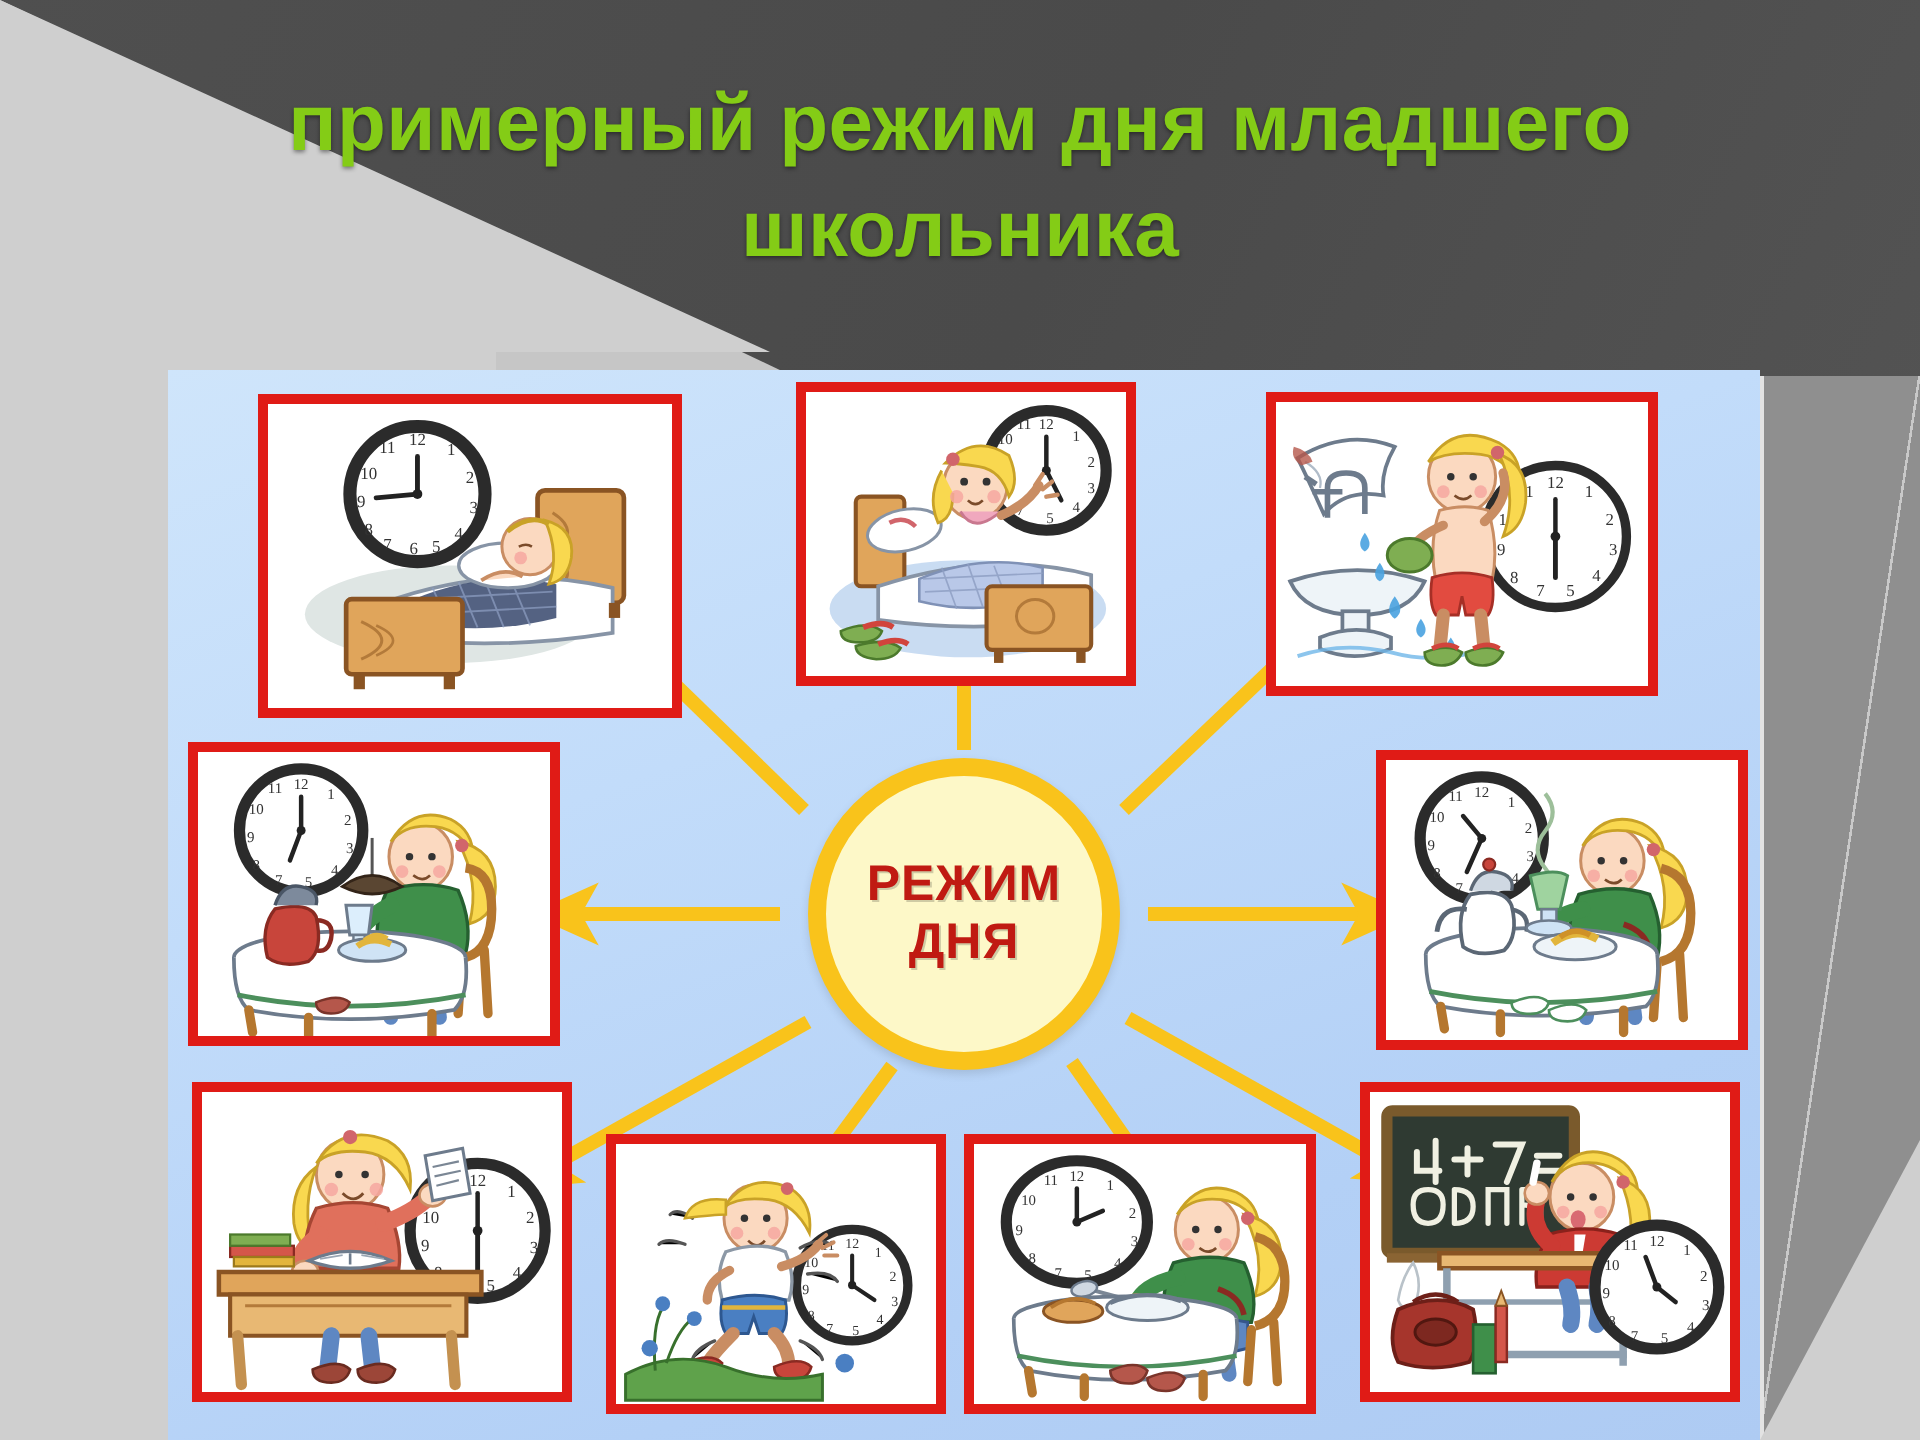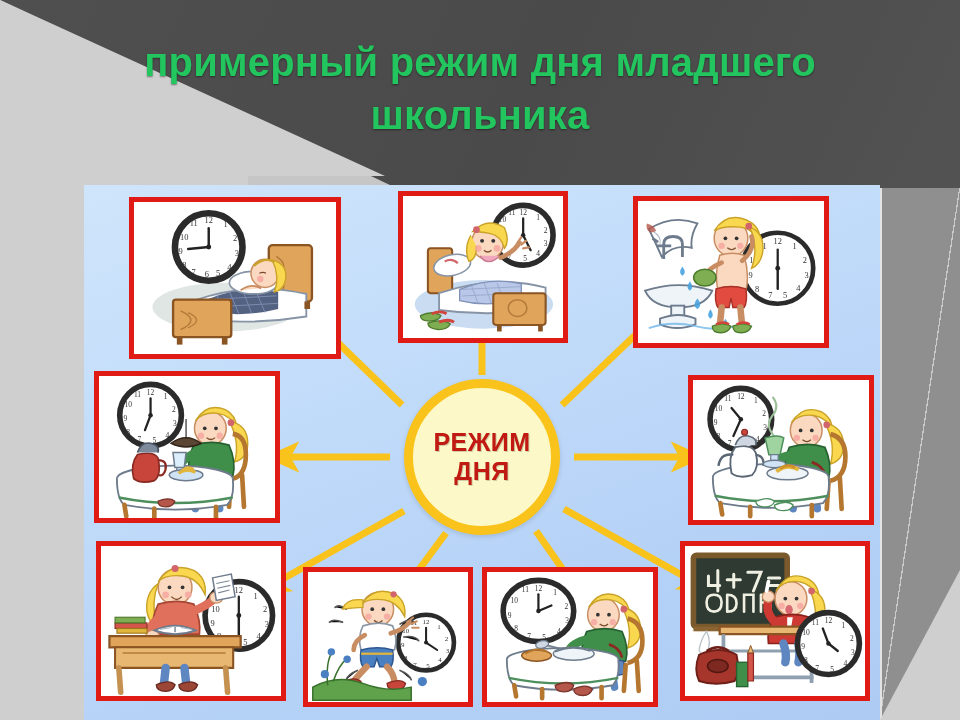--- a/index.html
+++ b/index.html
@@ -82,21 +82,21 @@
     background: #cfcfcf;
     clip-path: polygon(0 100%, 100% 0, 100% 100%);
   }
 
   
   #title {
     position: absolute;
     left: 60px; top: 36px;
     width: 840px;
     text-align: center;
-    color: #22c55e;
+    color: #84cc16;
     font-size: 40px;
     font-weight: bold;
     line-height: 1.32;
     letter-spacing: 0.2px;
     text-shadow: 0 1px 2px rgba(0,0,0,.45);
     z-index: 30;
   }
 
   
   #panel {

